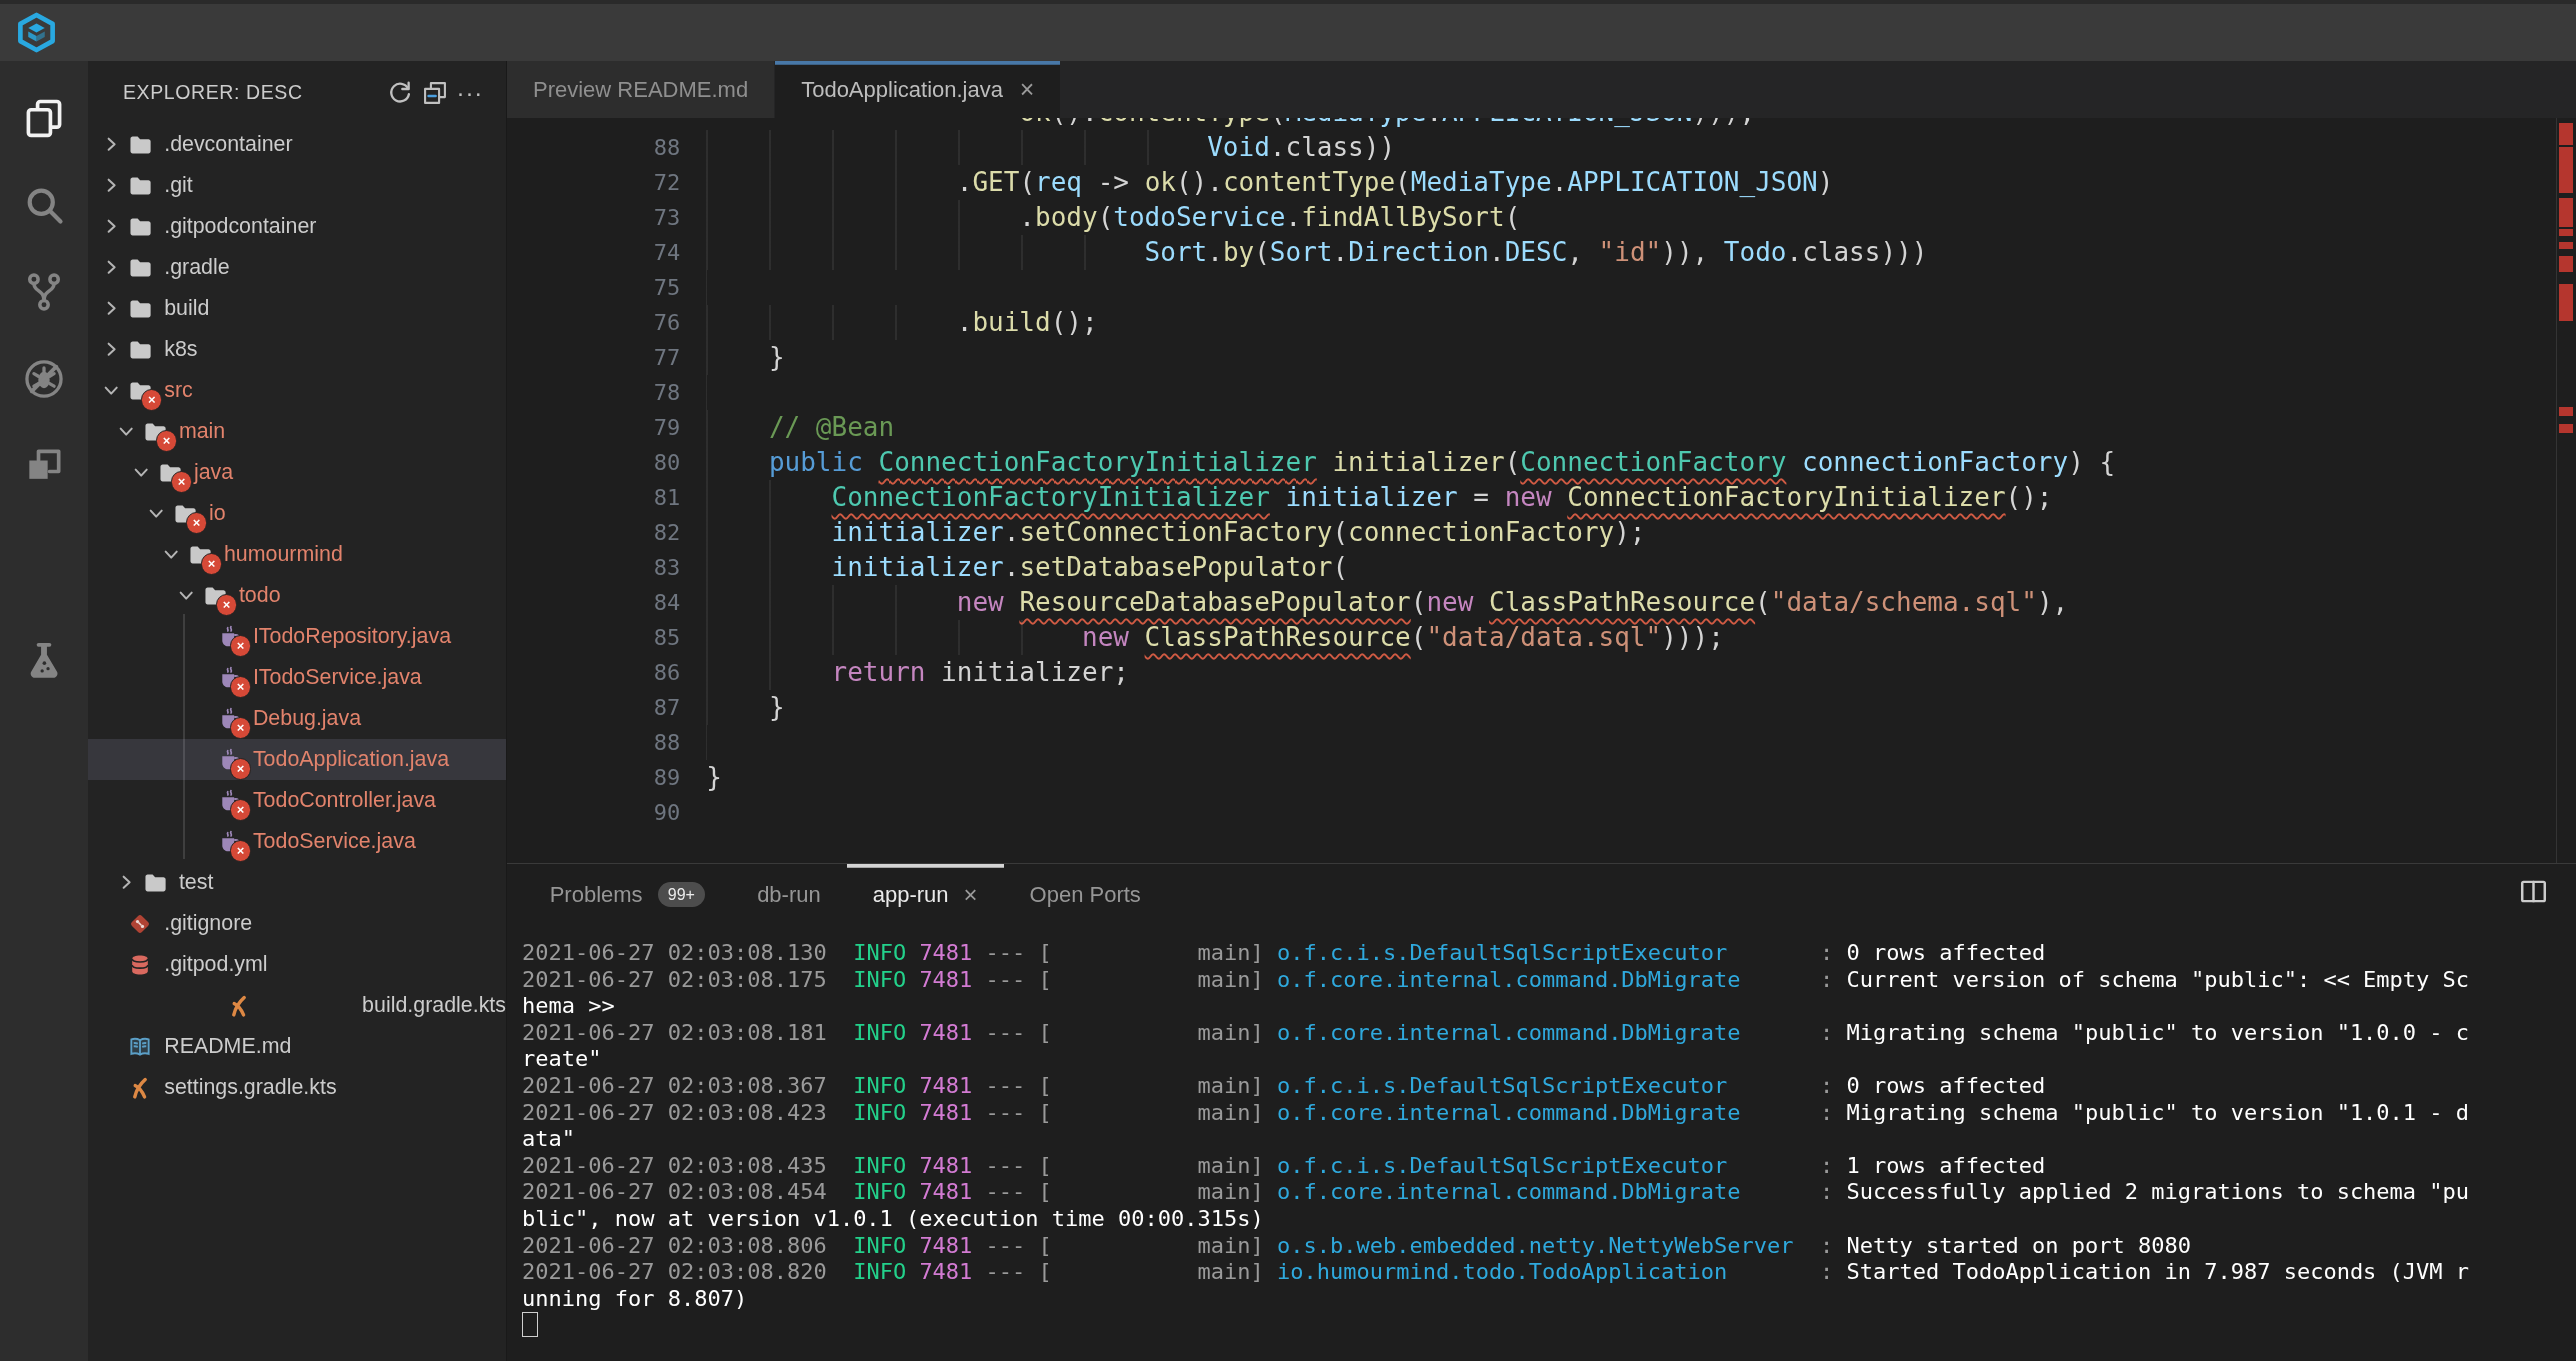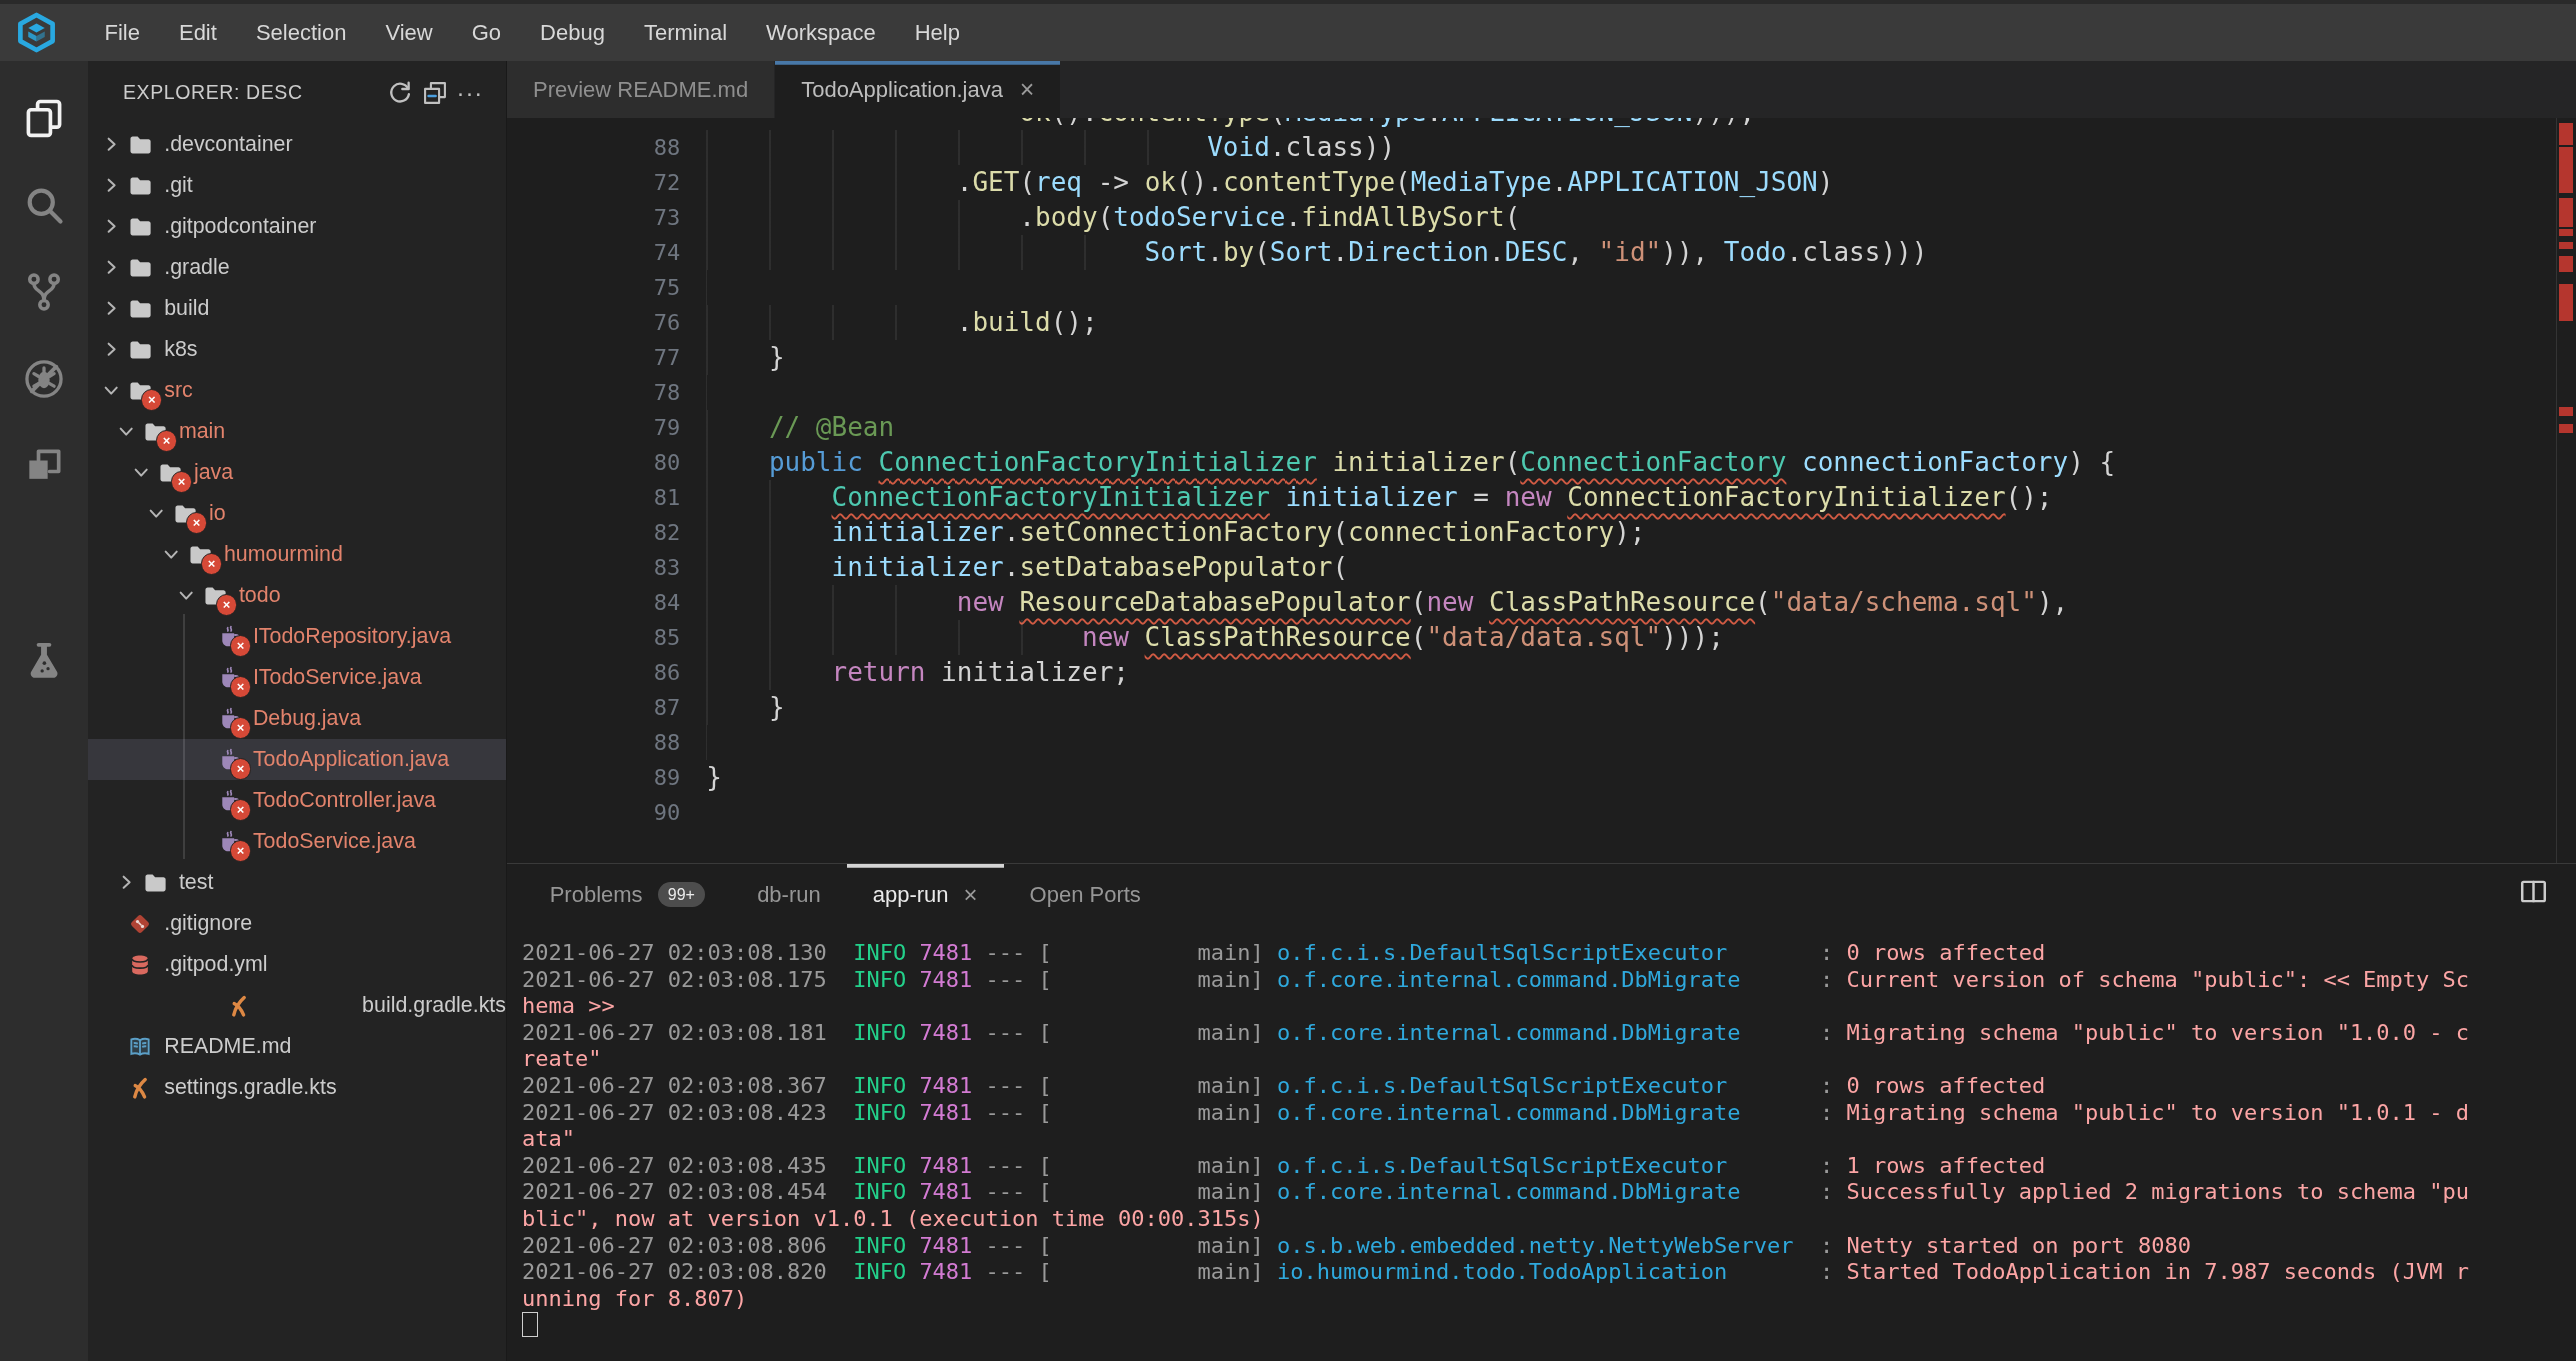--- a/index.html
+++ b/index.html
@@ -72,46 +72,35 @@
   .ptab{display:flex;align-items:center;gap:15px;padding:0 26px;font-size:22px;color:#969696;height:100%;box-sizing:border-box}
   .ptab.active{color:#eaeaea;box-shadow:inset 0 3.7px 0 #d4d4d4}
   .pbadge{background:#4d4d4d;color:#ececec;font-size:16px;padding:3.7px 10.2px;border-radius:18.6px}
   .pclose{font-size:24px;color:#9a9a9a}
   .split-btn{position:absolute;right:26px;top:11px;color:#cccccc}
   .split-btn svg{width:33px;height:33px}
   .term{position:absolute;top:61px;left:0;right:0;bottom:0;padding:15px 0 0 15px;
         font:22px/26.6px "DejaVu Sans Mono",monospace;white-space:pre;overflow:hidden}
   .trow-t{height:26.6px}
   .seg.g{color:#9a9a9a}.seg.gr{color:var(--info-green)}.seg.ma{color:var(--pid-magenta)}
-  .seg.cy{color:var(--logger-cyan)}.seg.fg{color:#fca5a5}
+  .seg.cy{color:var(--logger-cyan)}.seg.fg{color:#ffffff}
   .cursor{display:inline-block;width:14px;height:23px;border:1.9px solid #cfcfcf;vertical-align:-3.7px}
 </style>
 </head>
 <body>
 
 <div class="menubar">
   <div class="logo">
       <svg viewBox="0 0 24 24">
         <path d="M12 2.2 21 7.2v9.6l-9 5-9-5V7.2z" fill="none" stroke="#29a8e0" stroke-width="2.6" stroke-linejoin="round"></path>
         <path d="M12 7l4.6 2.5L12 12 7.4 9.5z" fill="#29a8e0"></path>
         <path d="M7.4 11.5v3L12 17v-3z" fill="#29a8e0" opacity=".85"></path>
         <path d="M16.6 11.5v3L12 17v-3z" fill="#29a8e0" opacity=".5"></path>
       </svg>
     </div>
-  <div id="menu-items" style="display:flex">
-      <div class="menu-item">File</div>
-      <div class="menu-item">Edit</div>
-      <div class="menu-item">Selection</div>
-      <div class="menu-item">View</div>
-      <div class="menu-item">Go</div>
-      <div class="menu-item">Debug</div>
-      <div class="menu-item">Terminal</div>
-      <div class="menu-item">Workspace</div>
-      <div class="menu-item">Help</div>
-    </div>
 </div>
 
 <div class="activitybar" id="activity-bar">
     <div class="act active">
       <span style="width: 44px; height: 44px; display: flex;">
         <svg viewBox="0 0 24 24" stroke="currentColor" fill="none" stroke-linecap="round" stroke-linejoin="round" stroke-width="2">
           <rect x="8.5" y="3" width="12" height="14" rx="1.5"></rect>
           <rect x="3.5" y="7.5" width="12" height="14" rx="1.5" fill="#2d2d2d"></rect>
         </svg>
       </span>

